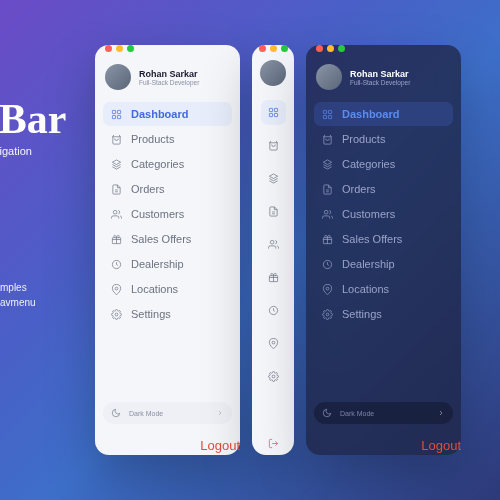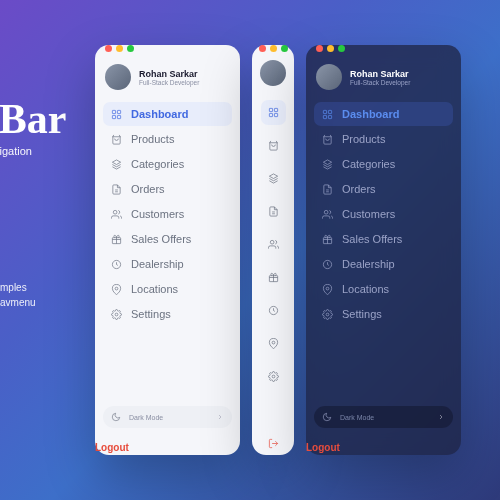--- a/index.html
+++ b/index.html
@@ -33,21 +33,21 @@
 .item.active .lbl{color:#4169e1;font-weight:600}
 .dark .lbl{color:#9ba3c7}
 .dark .item.active .lbl{color:#5b8def}
 .darkmode{margin:6px 8px;padding:6px 8px;border-radius:12px;background:#eef0f5;display:flex;align-items:center;gap:8px}
 .dark .darkmode{background:rgba(20,25,50,.6)}
 .moon{width:10px;height:10px;stroke:#6b7280;fill:none;stroke-width:1.5}
 .dark .moon{stroke:#9ba3c7}
 .dmlbl{font-size:7px;color:#8a8fa3;flex:1}
 .dark .dmlbl{color:#7a85a8}
 .chev{width:8px;height:8px;stroke:#aab;fill:none;stroke-width:2}
-.logout{text-align:left;font-size:10px;color:#e74c3c;font-weight:700;padding:8px 0 2px;cursor:pointer}
+.logout{text-align:right;font-size:13px;color:#e74c3c;font-weight:400;padding:8px 0 2px;cursor:pointer}
 .mini .traffic{padding:0 0 8px}
 .mini .avatar{margin-bottom:14px}
 .mini .nav{padding:0;align-items:center;gap:8px}
 .mini .item{padding:7px;justify-content:center}
 .mini .item.active{background:#e8edfb}
 .mini .logout-ic{width:11px;height:11px;stroke:#e74c3c;fill:none;stroke-width:1.5;margin-top:auto;margin-bottom:6px}
 </style>
 </head>
 <body>
 

